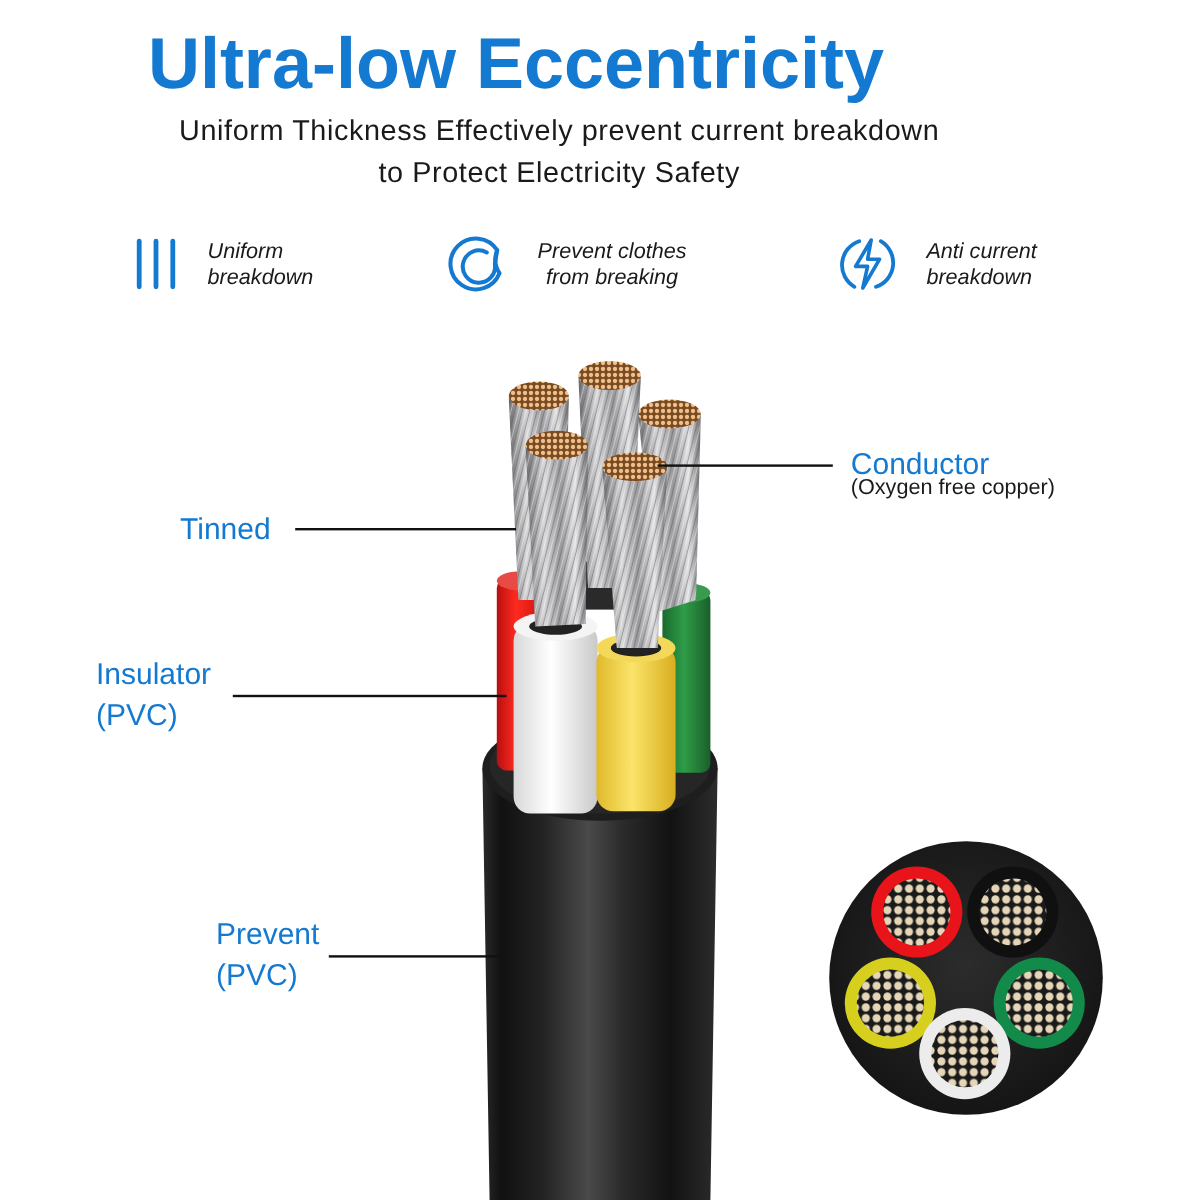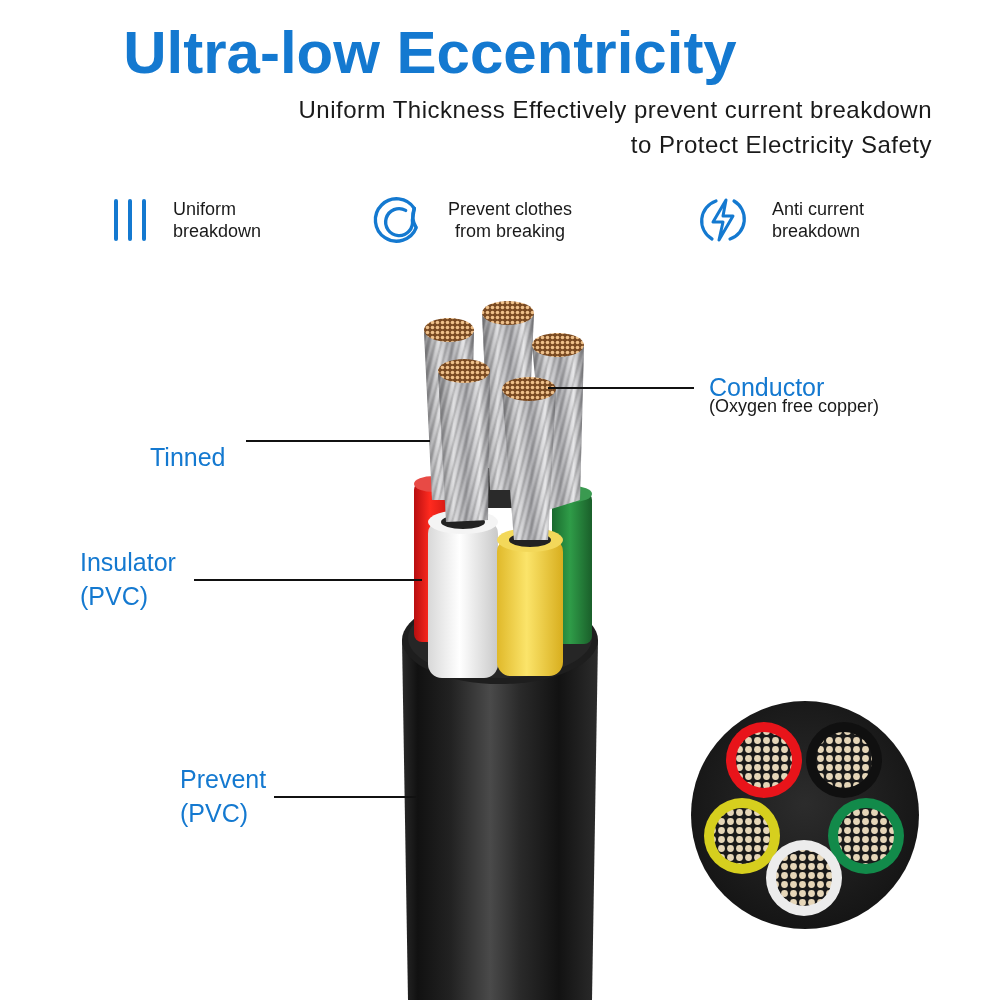--- a/index.html
+++ b/index.html
@@ -4,25 +4,25 @@
   <style>
     * { margin: 0; padding: 0; box-sizing: border-box; }
     html, body { width: 1000px; height: 1000px; background: #ffffff; overflow: hidden; }
     body { position: relative; font-family: "Liberation Sans", sans-serif; color: #1a1a1a; }
 
     .title {
       position: absolute; left: 0; top: 18px; width: 860px; text-align: center;
       font-size: 60px; font-weight: bold; color: #1479d0; letter-spacing: 0px;
     }
     .subtitle {
-      position: absolute; left: 0; top: 92px; width: 932px; text-align: right;
+      position: absolute; left: 0; top: 92px; width: 932px; text-align: center;
       font-size: 24px; line-height: 35px; color: #1a1a1a; letter-spacing: 0.5px;
     }
 
-    .feature { position: absolute; top: 196px; height: 48px; display: flex; align-items: center; }
+    .feature { position: absolute; top: 196px; height: 48px; display: flex; align-items: center; font-style: italic; }
     .feature .ficon { width: 50px; height: 48px; display: flex; align-items: center; justify-content: center; }
     .feature .flabel { margin-left: 20px; font-size: 18px; line-height: 22px; color: #1a1a1a; }
     .feature .flabel span { display: block; }
     #feat-1 { left: 105px; }
     #feat-1 .flabel { margin-left: 18px; }
     #feat-2 { left: 372px; text-align: center; }
     #feat-2 .flabel { margin-left: 26px; }
     #feat-3 { left: 698px; }
     #feat-3 .flabel { margin-left: 24px; }
 
@@ -195,21 +195,21 @@
 </svg>
 
 <div class="leader" style="left:548px; top:387px; width:146px;"></div>
 <div class="leader" style="left:246px; top:440px; width:184px;"></div>
 <div class="leader" style="left:194px; top:579px; width:228px;"></div>
 <div class="leader" style="left:274px; top:796px; width:142px;"></div>
 
 <div class="callout-label" style="left:709px; top:358px;margin-top:12px;">Conductor</div>
 <div class="callout-sub" style="left:709px; top:396px;">(Oxygen free copper)</div>
 
-<div class="callout-label" style="left:150px; top:440px;text-align:right;">Tinned</div>
+<div class="callout-label" style="left:150px; top:424px;text-align:right;">Tinned</div>
 
 <div class="callout-label" style="left:80px; top:545px;">
   <div>Insulator</div>
   <div>(PVC)</div>
 </div>
 
 <div class="callout-label" style="left:180px; top:762px;">
   <div>Prevent</div>
   <div>(PVC)</div>
 </div>

